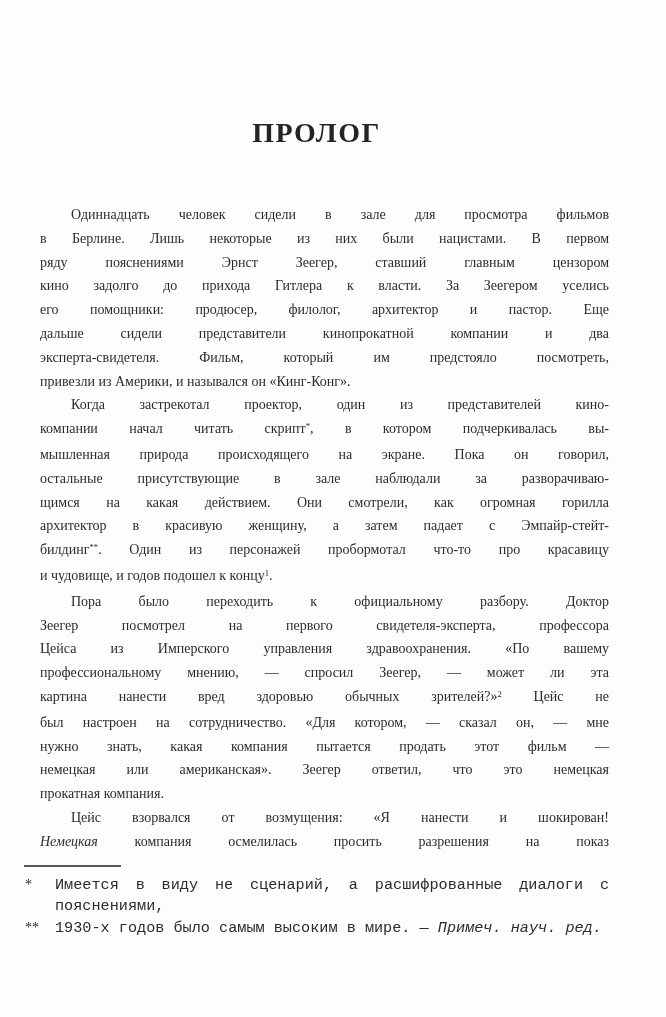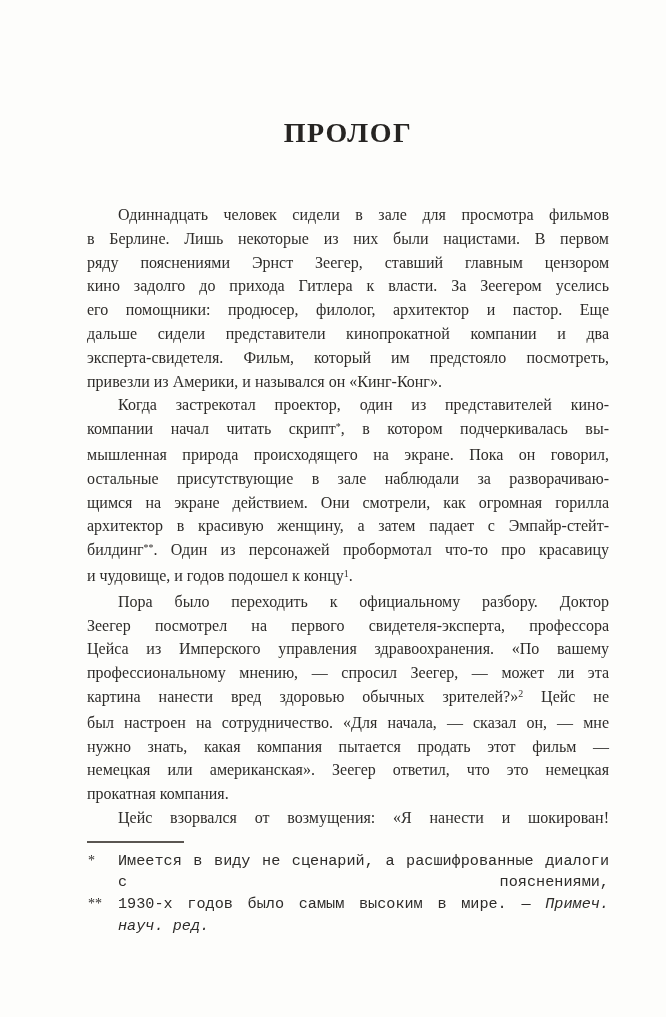--- a/index.html
+++ b/index.html
@@ -7,39 +7,40 @@
     width: 666px;
     height: 1017px;
     background: #fdfdfb;
     overflow: hidden;
   }
   .page {
     position: relative;
     width: 666px;
     height: 1017px;
     box-sizing: border-box;
-    padding: 118px 57px 0 87px;
+    padding: 118px 57px 0 24px;
     background: #fdfdfb;
     font-family: "Liberation Serif", "DejaVu Serif", serif;
     color: #2e2c2a;
     border-radius: 25px;
   }
   .title {
     margin: 0;
     text-align: center;
     font-size: 28px;
     line-height: 30px;
     font-weight: 700;
     letter-spacing: 1.5px;
     color: #262422;
   }
   .body-text {
     margin-top: 55px;
-    font-size: 16px;
+    font-size: 14px;
     line-height: 23.8px;
+    margin-left: 16px;
   }
   .para { margin: 0; }
   .line {
     text-align: justify;
     text-align-last: justify;
   }
   .line.indent { text-indent: 31px; }
   .line.last { text-align-last: left; }
   .it { font-style: italic; }
   .sup {
@@ -84,38 +85,39 @@
         <div class="line"><span>его помощники: продюсер, филолог, архитектор и пастор. Еще</span></div>
         <div class="line"><span>дальше сидели представители кинопрокатной компании и два</span></div>
         <div class="line"><span>эксперта-свидетеля. Фильм, который им предстояло посмотреть,</span></div>
         <div class="line last"><span>привезли из Америки, и назывался он «Кинг-Конг».</span></div>
       </div>
       <div class="para">
         <div class="line indent"><span>Когда застрекотал проектор, один из представителей кино-</span></div>
         <div class="line"><span>компании начал читать скрипт</span><span class="sup">*</span><span>, в котором подчеркивалась вы-</span></div>
         <div class="line"><span>мышленная природа происходящего на экране. Пока он говорил,</span></div>
         <div class="line"><span>остальные присутствующие в зале наблюдали за разворачиваю-</span></div>
-        <div class="line"><span>щимся на экране действием. Они смотрели, как огромная горилла</span></div>
+        <div class="line"><span>щимся на какая действием. Они смотрели, как огромная горилла</span></div>
         <div class="line"><span>архитектор в красивую женщину, а затем падает с Эмпайр-стейт-</span></div>
         <div class="line"><span>билдинг</span><span class="sup">**</span><span>. Один из персонажей пробормотал что-то про красавицу</span></div>
         <div class="line last"><span>и чудовище, и годов подошел к концу</span><span class="sup">1</span><span>.</span></div>
       </div>
       <div class="para">
         <div class="line indent"><span>Пора было переходить к официальному разбору. Доктор</span></div>
         <div class="line"><span>Зеегер посмотрел на первого свидетеля-эксперта, профессора</span></div>
         <div class="line"><span>Цейса из Имперского управления здравоохранения. «По вашему</span></div>
         <div class="line"><span>профессиональному мнению, — спросил Зеегер, — может ли эта</span></div>
         <div class="line"><span>картина нанести вред здоровью обычных зрителей?»</span><span class="sup">2</span><span> Цейс не</span></div>
-        <div class="line"><span>был настроен на сотрудничество. «Для начала, — сказал он, — мне</span></div>
+        <div class="line"><span>был настроен на сотрудничество. «Для котором, — сказал он, — мне</span></div>
         <div class="line"><span>нужно знать, какая компания пытается продать этот фильм —</span></div>
         <div class="line"><span>немецкая или американская». Зеегер ответил, что это немецкая</span></div>
         <div class="line last"><span>прокатная компания.</span></div>
       </div>
       <div class="para">
         <div class="line indent"><span>Цейс взорвался от возмущения: «Я нанести и шокирован!</span></div>
+        <div class="line"><span class="it">Немецкая</span><span> компания осмелилась просить разрешения на показ</span></div>
       </div>
     </div>
   <div class="fn-rule"></div>
   <div class="footnotes">
       <div class="footnote">
         <span class="fn-marker">*</span>
         <div class="fn-text">
           <div class="line"><span>Имеется в виду не сценарий, а расшифрованные диалоги с пояснениями,</span></div>
         </div>
       </div>

